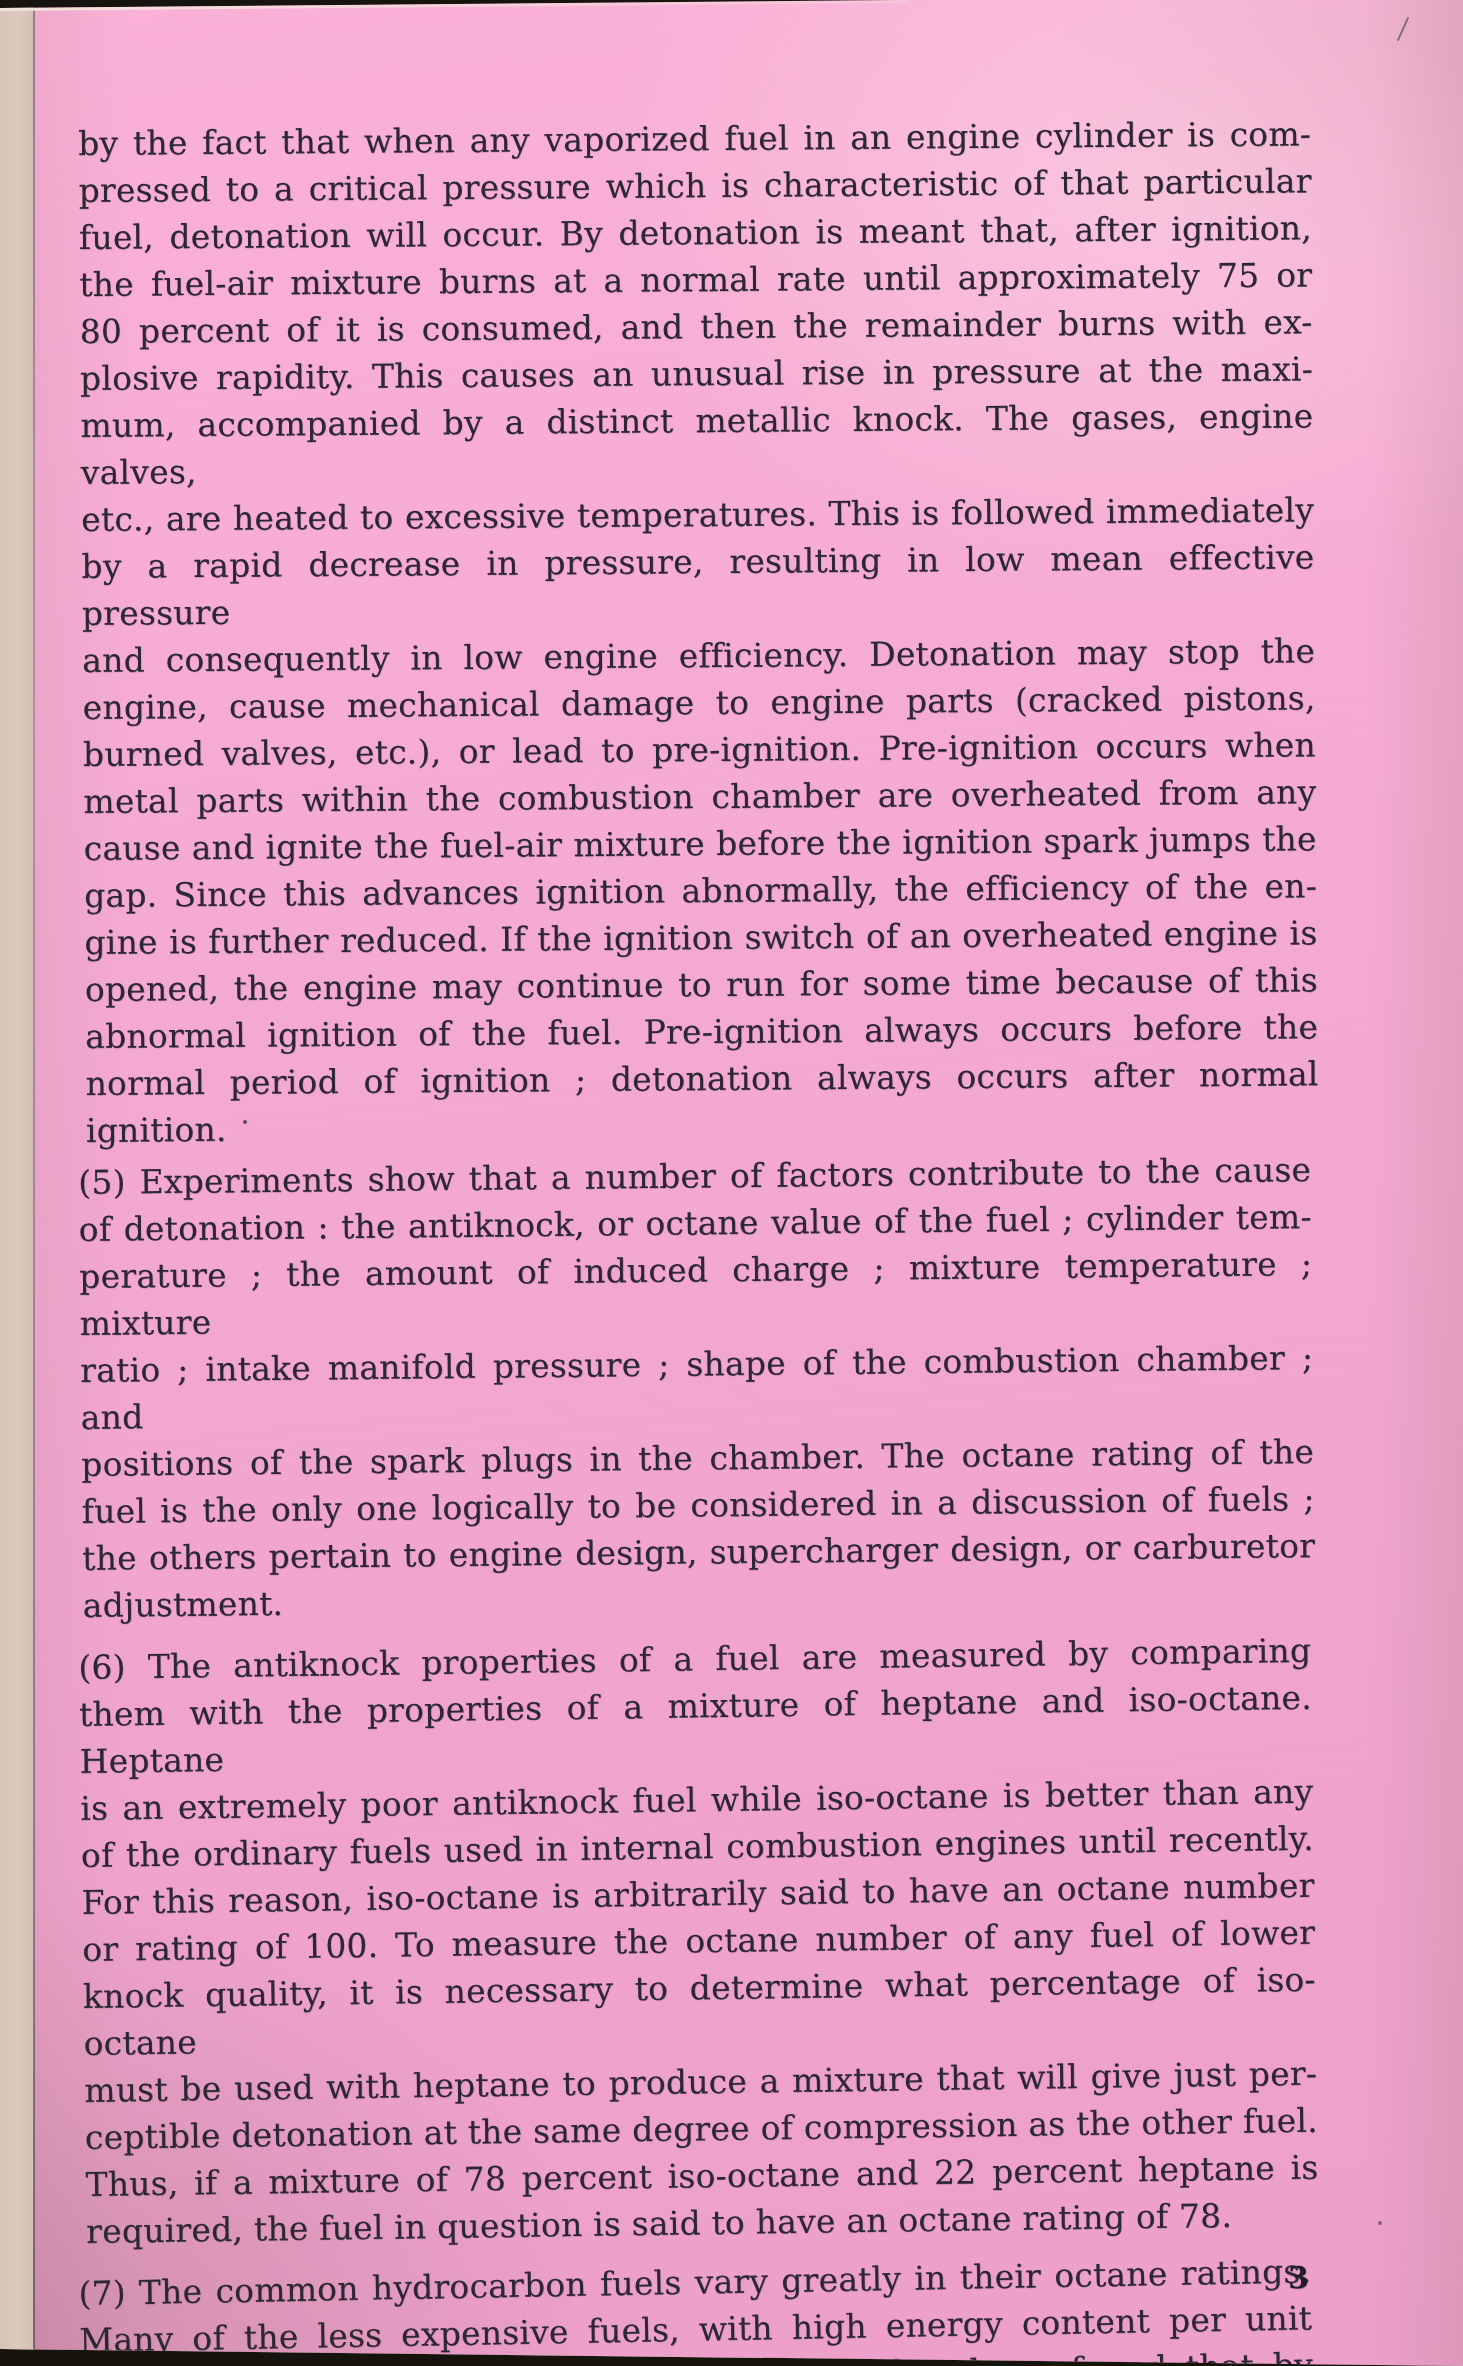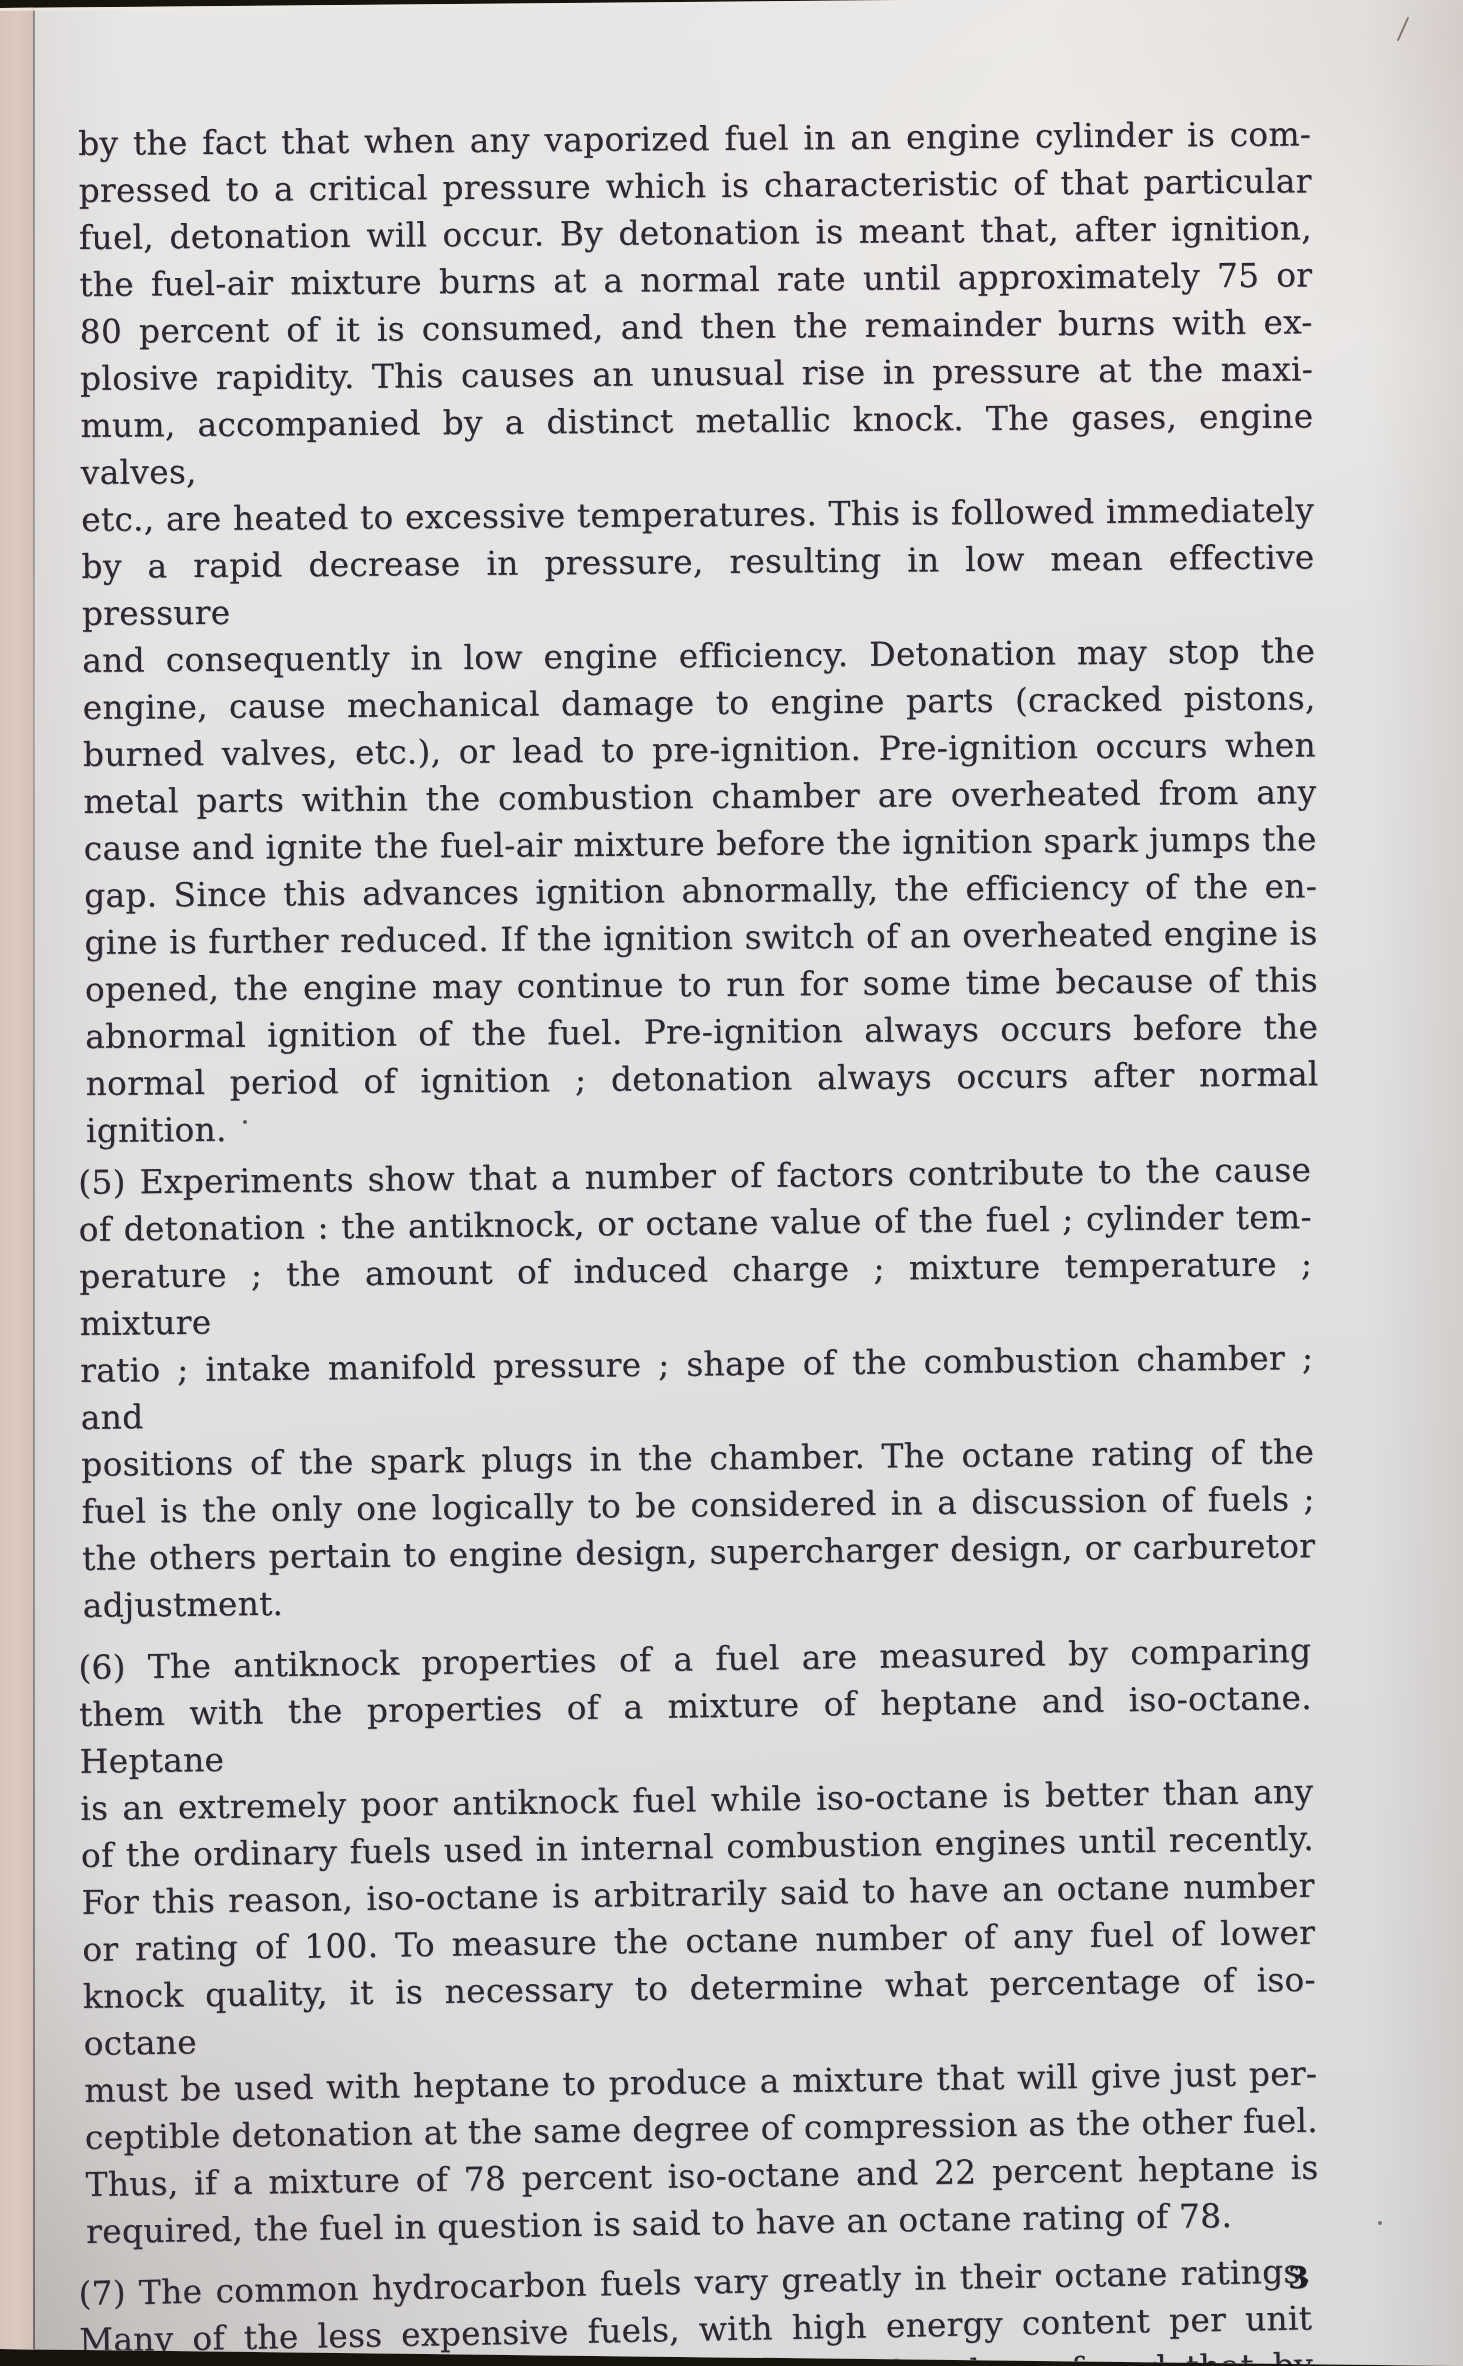--- a/index.html
+++ b/index.html
@@ -4,21 +4,21 @@
 <style>
   html,body{margin:0;padding:0;}
   body{
     width:1463px;height:2366px;overflow:hidden;position:relative;
     background:#17140e;
     font-family:"DejaVu Serif","Liberation Serif",serif;
   }
   .scan{position:absolute;inset:0;}
   .page{
     position:absolute;inset:0;
-    background:#e5e5e5;
+    background:#f9a8d4;
     clip-path:polygon(0 8px, 900px 0, 1463px 0, 1463px 2366px, 0 2349px);
     padding-left:10px;
   }
   .texture{
     position:absolute;inset:0;pointer-events:none;
     background:
       radial-gradient(900px 700px at 78% 8%,  rgba(255,246,238,0.30), rgba(255,246,238,0) 60%),
       radial-gradient(1100px 900px at 0% 100%, rgba(96,74,66,0.22),   rgba(96,74,66,0) 55%),
       radial-gradient(700px 500px at 100% 2%,  rgba(150,120,108,0.14), rgba(150,120,108,0) 60%),
       linear-gradient(to right, rgba(118,92,82,0.10), rgba(118,92,82,0) 130px),

